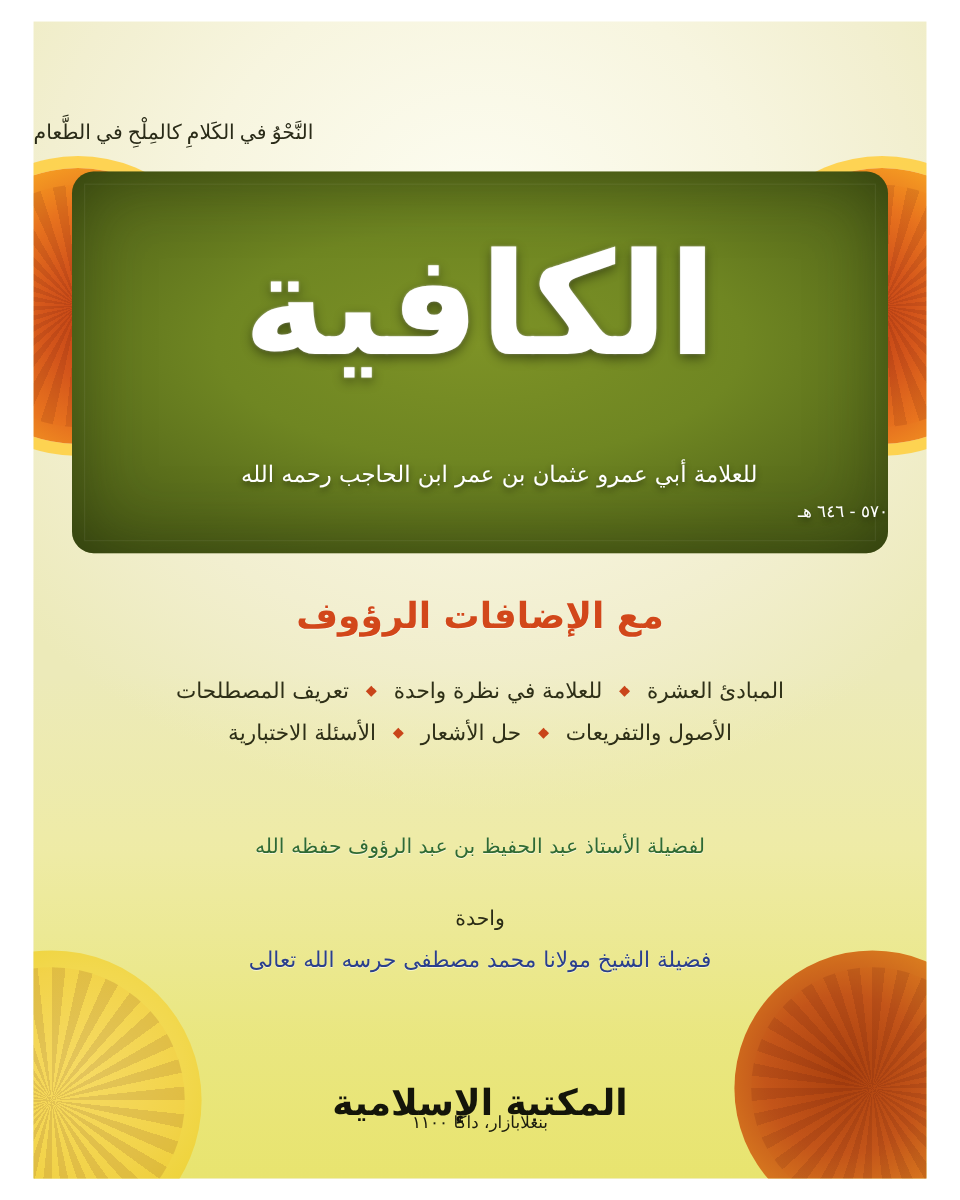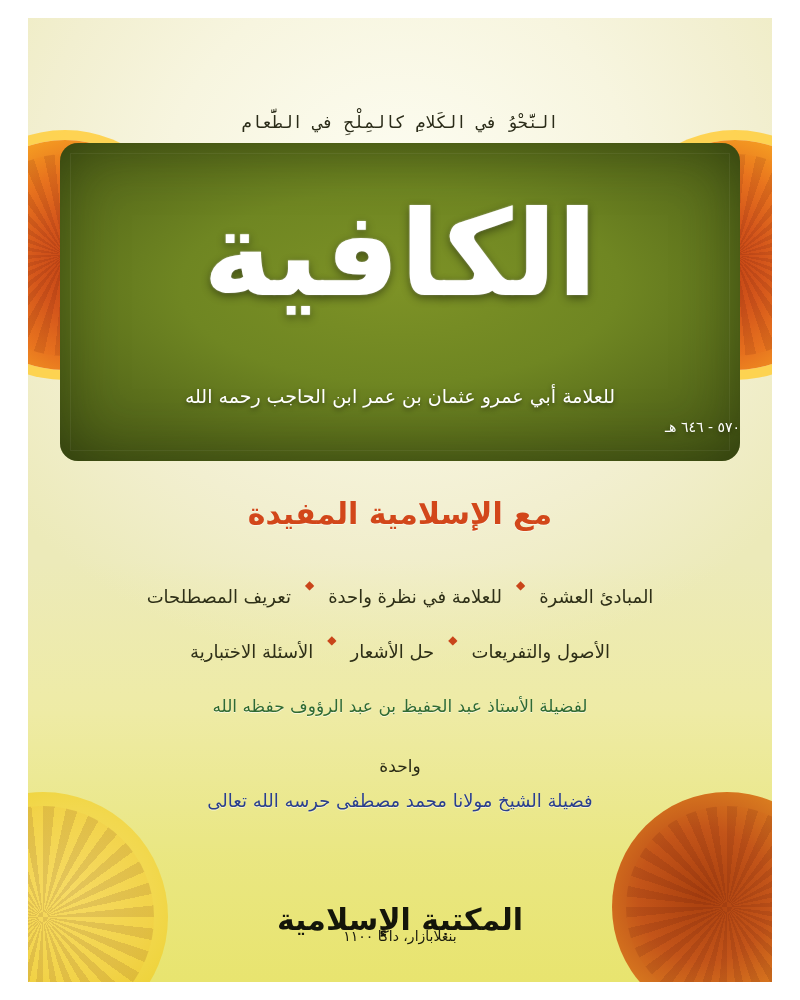--- a/index.html
+++ b/index.html
@@ -107,25 +107,25 @@
     height: 340px;
     border-color: rgba(255,205,60,0.9);
     border-left-color: transparent;
     border-top-color: transparent;
     transform: rotate(12deg);
   }
 
   
   .top-line {
     position: absolute;
-    top: 94px;
-    left: 0;
-    width: 100%;
-    text-align: center;
-    font-family: Liberation Mono, monospace;
+    top: 82px;
+    left: 0;
+    width: 100%;
+    text-align: left;
+    font-family: Liberation Serif, serif;
     font-size: 17px;
     color: #2a2b18;
     direction: rtl;
     letter-spacing: 1px;
   }
 
   
   .title-panel {
     position: absolute;
     left: 32px;
@@ -150,21 +150,21 @@
     text-align: center;
     direction: rtl;
     color: #ffffff;
     font-size: 118px;
     line-height: 1.35;
     font-weight: bold;
     text-shadow: 0 3px 10px rgba(0,0,0,0.45), 0 0 2px rgba(255,255,255,0.6);
   }
   .author-line {
     position: absolute;
-    left: 0;
+    left: 16px;
     top: 242px;
     width: 100%;
     text-align: center;
     direction: rtl;
     color: #ffffff;
     font-size: 19px;
     text-shadow: 0 2px 5px rgba(0,0,0,0.45);
   }
   .author-dates {
     position: absolute;
@@ -201,21 +201,21 @@
   .additions-row {
     display: flex;
     justify-content: center;
     align-items: center;
     direction: rtl;
     gap: 14px;
     margin-bottom: 14px;
     color: #2e2f17;
     font-size: 18px;
   }
-  .add-item { white-space: nowrap; margin-top: 20px; }
+  .add-item { white-space: nowrap; }
   .diamond {
     color: #c9451a;
     font-size: 12px;
     line-height: 1;
     transform: translateY(-2px);
   }
 
   
   .editor-line {
     position: absolute;
@@ -292,21 +292,21 @@
 
   <div class="top-line">النَّحْوُ في الكَلامِ كالمِلْحِ في الطَّعام</div>
 
   <div class="title-panel">
     <div class="panel-inner-deco"></div>
     <div class="main-title">الكافية</div>
     <div class="author-line">للعلامة أبي عمرو عثمان بن عمر ابن الحاجب رحمه الله</div>
     <div class="author-dates">٥٧٠ - ٦٤٦ هـ</div>
   </div>
 
-  <div class="additions-heading">مع الإسلامية المفيدة</div>
+  <div class="additions-heading">مع الإضافات الرؤوف</div>
 
   <div class="additions-rows">
     <div class="additions-row">
       <span class="add-item">المبادئ العشرة</span>
       <span class="diamond">◆</span>
       <span class="add-item">للعلامة في نظرة واحدة</span>
       <span class="diamond">◆</span>
       <span class="add-item">تعريف المصطلحات</span>
     </div>
     <div class="additions-row">

